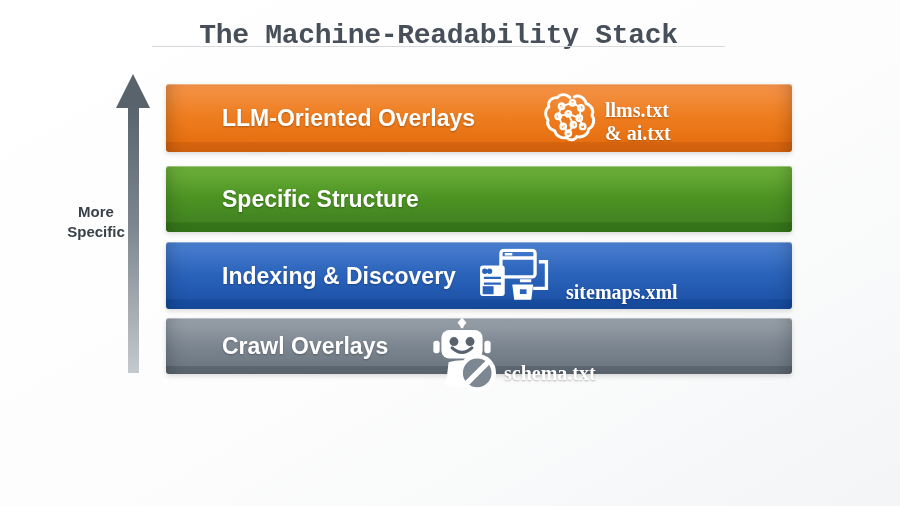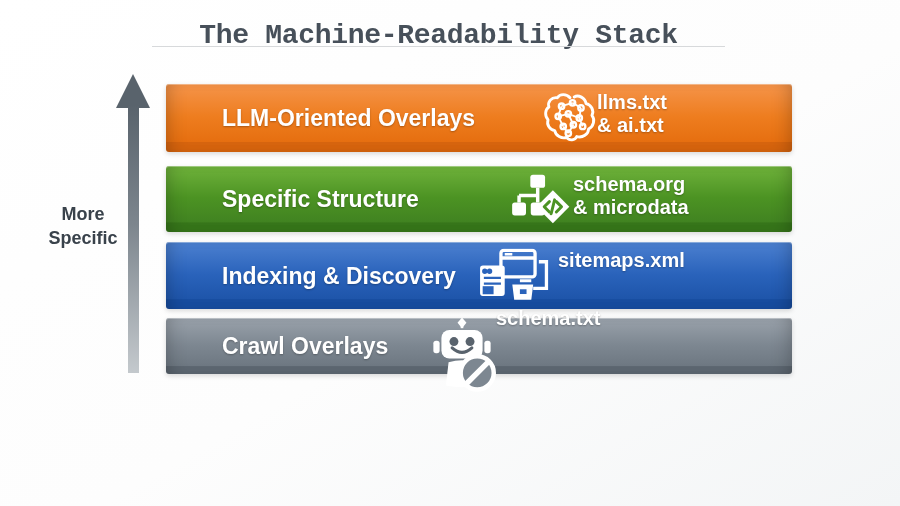--- a/index.html
+++ b/index.html
@@ -16,22 +16,22 @@
   .arrow-head{
     position:absolute;left:116px;top:74px;width:0;height:0;
     border-left:17px solid transparent;border-right:17px solid transparent;
     border-bottom:34px solid #59636c;
   }
   .arrow-shaft{
     position:absolute;left:128px;top:105px;width:11px;height:268px;
     background:linear-gradient(to bottom,#59636c 0%,#7d868e 45%,#c4c9cd 100%);
   }
   .axis-label{
-    position:absolute;left:36px;top:202px;width:94px;text-align:center;
-    font-size:18px;font-weight:600;color:#39424b;line-height:1.35;
+    position:absolute;left:49px;top:202px;width:94px;text-align:center;
+    font-size:15px;font-weight:600;color:#39424b;line-height:1.35;
   }
   .axis-label span{display:block;}
   
   .layer{
     position:absolute;left:166px;width:626px;border-radius:3px;
     background:linear-gradient(to bottom,var(--ctop) 0%,var(--cmid) 48%,var(--cbot) 85%,var(--cstrip) 86%,var(--cstrip) 100%);
     box-shadow:inset 0 1px 0 rgba(255,255,255,.35),
                inset 14px 0 20px -14px rgba(0,0,0,.28),
                inset -14px 0 20px -14px rgba(0,0,0,.28),
                0 2px 5px rgba(0,0,0,.15);
@@ -40,21 +40,21 @@
   .layer-green {top:166px;height:66px;}
   .layer-blue  {top:242px;height:67px;}
   .layer-gray  {top:318px;height:56px;}
   .layer-label{
     position:absolute;left:56px;top:50%;transform:translateY(-50%);
     font-size:23px;font-weight:bold;color:#ffffff;white-space:nowrap;
     text-shadow:0 1px 2px rgba(0,0,0,.28);
   }
   .right-group{
     position:absolute;top:50%;transform:translateY(-50%);
-    display:flex;align-items:flex-start;
+    display:flex;align-items:flex-end;gap:8px;font-family:Liberation Serif, serif;
   }
   .layer-orange .right-group{left:377px;}
   .layer-green  .right-group{left:339px;}
   .layer-blue   .right-group{left:312px;}
   .layer-gray   .right-group{left:262px;}
   .layer-gray   .right-group svg{position:relative;top:9px;}
   .artifact{
     font-size:20px;font-weight:bold;color:#ffffff;line-height:1.15;white-space:nowrap;
     text-shadow:0 1px 2px rgba(0,0,0,.28);
   }
@@ -111,40 +111,20 @@
       </svg>
       <div class="artifact">
         <span>llms.txt</span>
         <span>&amp; ai.txt</span>
       </div>
     </div>
   </div>
 
   <div class="layer layer-green" style="--ctop: #6fb23b; --cmid: #4c9323; --cbot: #418321; --cstrip: #36751a;">
     <div class="layer-label">Specific Structure</div>
-    <div class="right-group">
-      <svg class="icon" width="68" height="52" viewBox="0 0 74 60">
-        <g style="stroke:#fff;stroke-width:4;fill:none">
-          <path d="M35.5 17 V26 M14 26 H35.5 M14 26 V34 M35.5 26 V34"></path>
-        </g>
-        <rect x="27" y="2" width="17" height="15" rx="3" style="fill:#fff"></rect>
-        <rect x="6" y="34" width="16" height="15" rx="3" style="fill:#fff"></rect>
-        <rect x="27.5" y="34" width="16" height="15" rx="3" style="fill:#fff"></rect>
-        <polygon points="53,20 72,39 53,58 34,39" style="fill:#fff"></polygon>
-        <g style="fill:none;stroke:var(--cmid);stroke-width:3.4;stroke-linecap:round;stroke-linejoin:round">
-          <polyline points="49,33 43,39 49,45"></polyline>
-          <polyline points="57,33 63,39 57,45"></polyline>
-          <line x1="55" y1="31" x2="51" y2="47"></line>
-        </g>
-      </svg>
-      <div class="artifact">
-        <span>schema.org</span>
-        <span>&amp; microdata</span>
-      </div>
-    </div>
   </div>
 
   <div class="layer layer-blue" style="--ctop: #4c80d0; --cmid: #2a63bb; --cbot: #1e55aa; --cstrip: #174c9f;">
     <div class="layer-label">Indexing &amp; Discovery</div>
     <div class="right-group">
       <svg class="icon" width="80" height="55" viewBox="0 0 84 58">
         <g style="fill:none;stroke:#fff;stroke-width:3.5">
           <rect x="24" y="2" width="36" height="28" rx="3"></rect>
           <line x1="24" y1="10" x2="60" y2="10"></line>
           <path d="M64 14 H72 V42 H58"></path>

